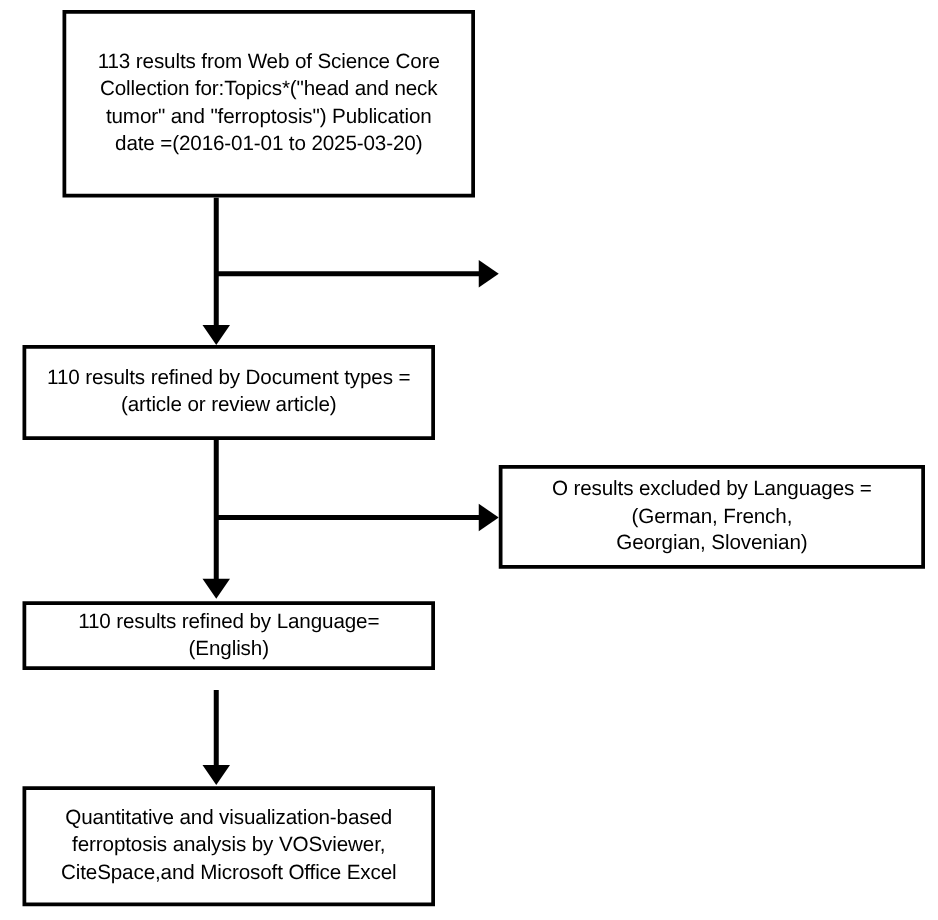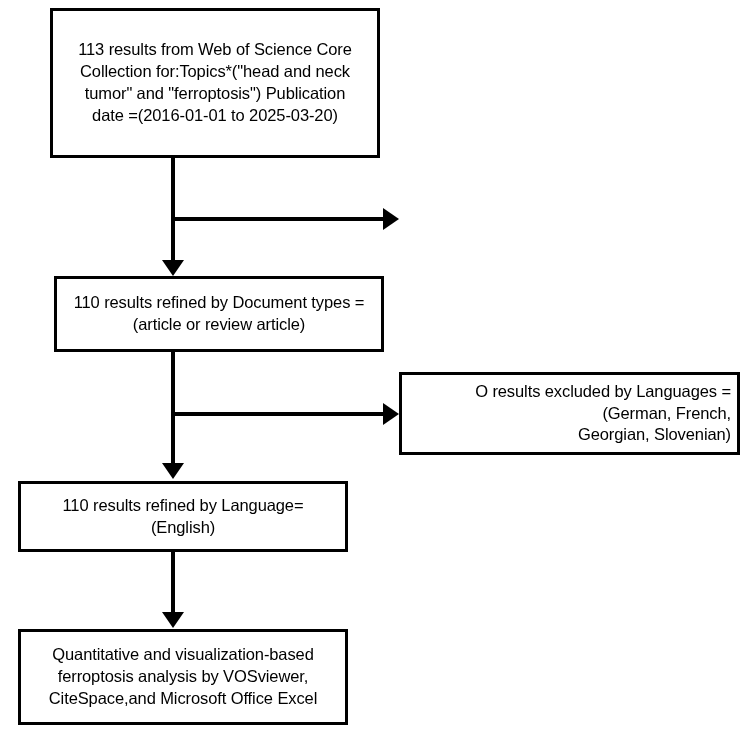--- a/index.html
+++ b/index.html
@@ -34,27 +34,27 @@
     white-space: pre-line;
     line-height: 1.32;
     font-size: 16.5px;
     letter-spacing: -0.1px;
     padding: 0 6px;
     box-sizing: border-box;
   }
 
   
   #node-search      { left: 18px;  top: 8px;   width: 330px; height: 150px; margin-left: 32px; }
-  #node-doctype     { left: 18px;  top: 276px; width: 330px; height: 76px; margin-left: 36px;  }
-  #node-language    { left: 18px;  top: 481px; width: 330px; height: 71px;  }
+  #node-doctype     { left: 18px;  top: 276px; width: 330px; height: 76px;  }
+  #node-language    { left: 18px;  top: 481px; width: 330px; height: 55px;  }
   #node-analysis    { left: 18px;  top: 629px; width: 330px; height: 96px;  }
 
   
   #node-excl-doctype  { left: 399px; top: 140px; width: 341px; height: 158px; }
-  #node-excl-language { left: 399px; top: 372px; width: 341px; height: 83px; text-align: right;  }
+  #node-excl-language { left: 399px; top: 372px; width: 341px; height: 83px;  }
 
   
   .conn {
     position: absolute;
     background: #000000;
     z-index: 1;
   }
   .v-line { width: 4px; }
   .h-line { height: 4px; }
 

